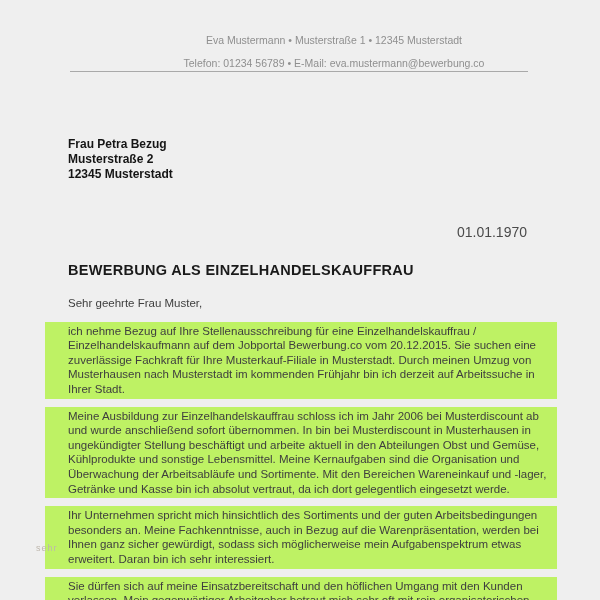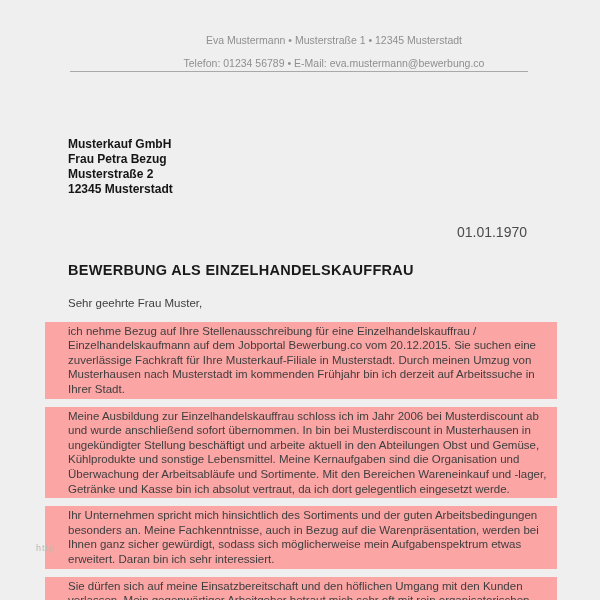--- a/index.html
+++ b/index.html
@@ -62,21 +62,21 @@
   }
   .body-copy p {
     margin: 0 0 8px 0;
     padding: 0 2px 0 23px;
   }
   .body-copy p.salutation {
     background: transparent;
     margin-bottom: 11px;
   }
   .body-copy p.para {
-    background: #fca5a5;
+    background: #bef264;
     padding-top: 2px;
     padding-bottom: 2px;
   }
   .watermark {
     position: absolute;
     top: 543px; left: 36px;
     font-size: 9px;
     letter-spacing: 1px;
     color: #beb7ad;
   }
@@ -87,33 +87,32 @@
 <div class="page">
 
   <header class="letter-header">
     <div class="hline">Eva Mustermann • Musterstraße 1 • 12345 Musterstadt</div>
     <div class="hline">Telefon: 01234 56789 • E-Mail: eva.mustermann@bewerbung.co</div>
   </header>
 
   <div class="rule"></div>
 
   <div class="recipient">
-    <div>Musterkauf GmbH</div>
     <div>Frau Petra Bezug</div>
     <div>Musterstraße 2</div>
     <div>12345 Musterstadt</div>
   </div>
 
   <div class="date">01.01.1970</div>
 
   <h1 class="subject">BEWERBUNG ALS EINZELHANDELSKAUFFRAU</h1>
 
   <div class="body-copy">
     <p class="salutation">Sehr geehrte Frau Muster,</p>
     <p class="para">ich nehme Bezug auf Ihre Stellenausschreibung für eine Einzelhandelskauffrau / Einzelhandelskaufmann auf dem Jobportal Bewerbung.co vom 20.12.2015. Sie suchen eine zuverlässige Fachkraft für Ihre Musterkauf-Filiale in Musterstadt. Durch meinen Umzug von Musterhausen nach Musterstadt im kommenden Frühjahr bin ich derzeit auf Arbeitssuche in Ihrer Stadt.</p>
     <p class="para">Meine Ausbildung zur Einzelhandelskauffrau schloss ich im Jahr 2006 bei Musterdiscount ab und wurde anschließend sofort übernommen. In bin bei Musterdiscount in Musterhausen in ungekündigter Stellung beschäftigt und arbeite aktuell in den Abteilungen Obst und Gemüse, Kühlprodukte und sonstige Lebensmittel. Meine Kernaufgaben sind die Organisation und Überwachung der Arbeitsabläufe und Sortimente. Mit den Bereichen Wareneinkauf und -lager, Getränke und Kasse bin ich absolut vertraut, da ich dort gelegentlich eingesetzt werde.</p>
     <p class="para">Ihr Unternehmen spricht mich hinsichtlich des Sortiments und der guten Arbeitsbedingungen besonders an. Meine Fachkenntnisse, auch in Bezug auf die Warenpräsentation, werden bei Ihnen ganz sicher gewürdigt, sodass sich möglicherweise mein Aufgabenspektrum etwas erweitert. Daran bin ich sehr interessiert.</p>
     <p class="para">Sie dürfen sich auf meine Einsatzbereitschaft und den höflichen Umgang mit den Kunden verlassen. Mein gegenwärtiger Arbeitgeber betraut mich sehr oft mit rein organisatorischen Aufgaben, die ich selbstständig und effektiv erledige. Auch schätzen mich meine Arbeitskollegen und Vorgesetzten als Teamplayer. Ich passe mich in den Kollegenkreis gut</p>
   </div>
 
-  <span class="watermark">http</span>
+  <span class="watermark">sehr</span>
 
 </div>
 
 </body></html>

